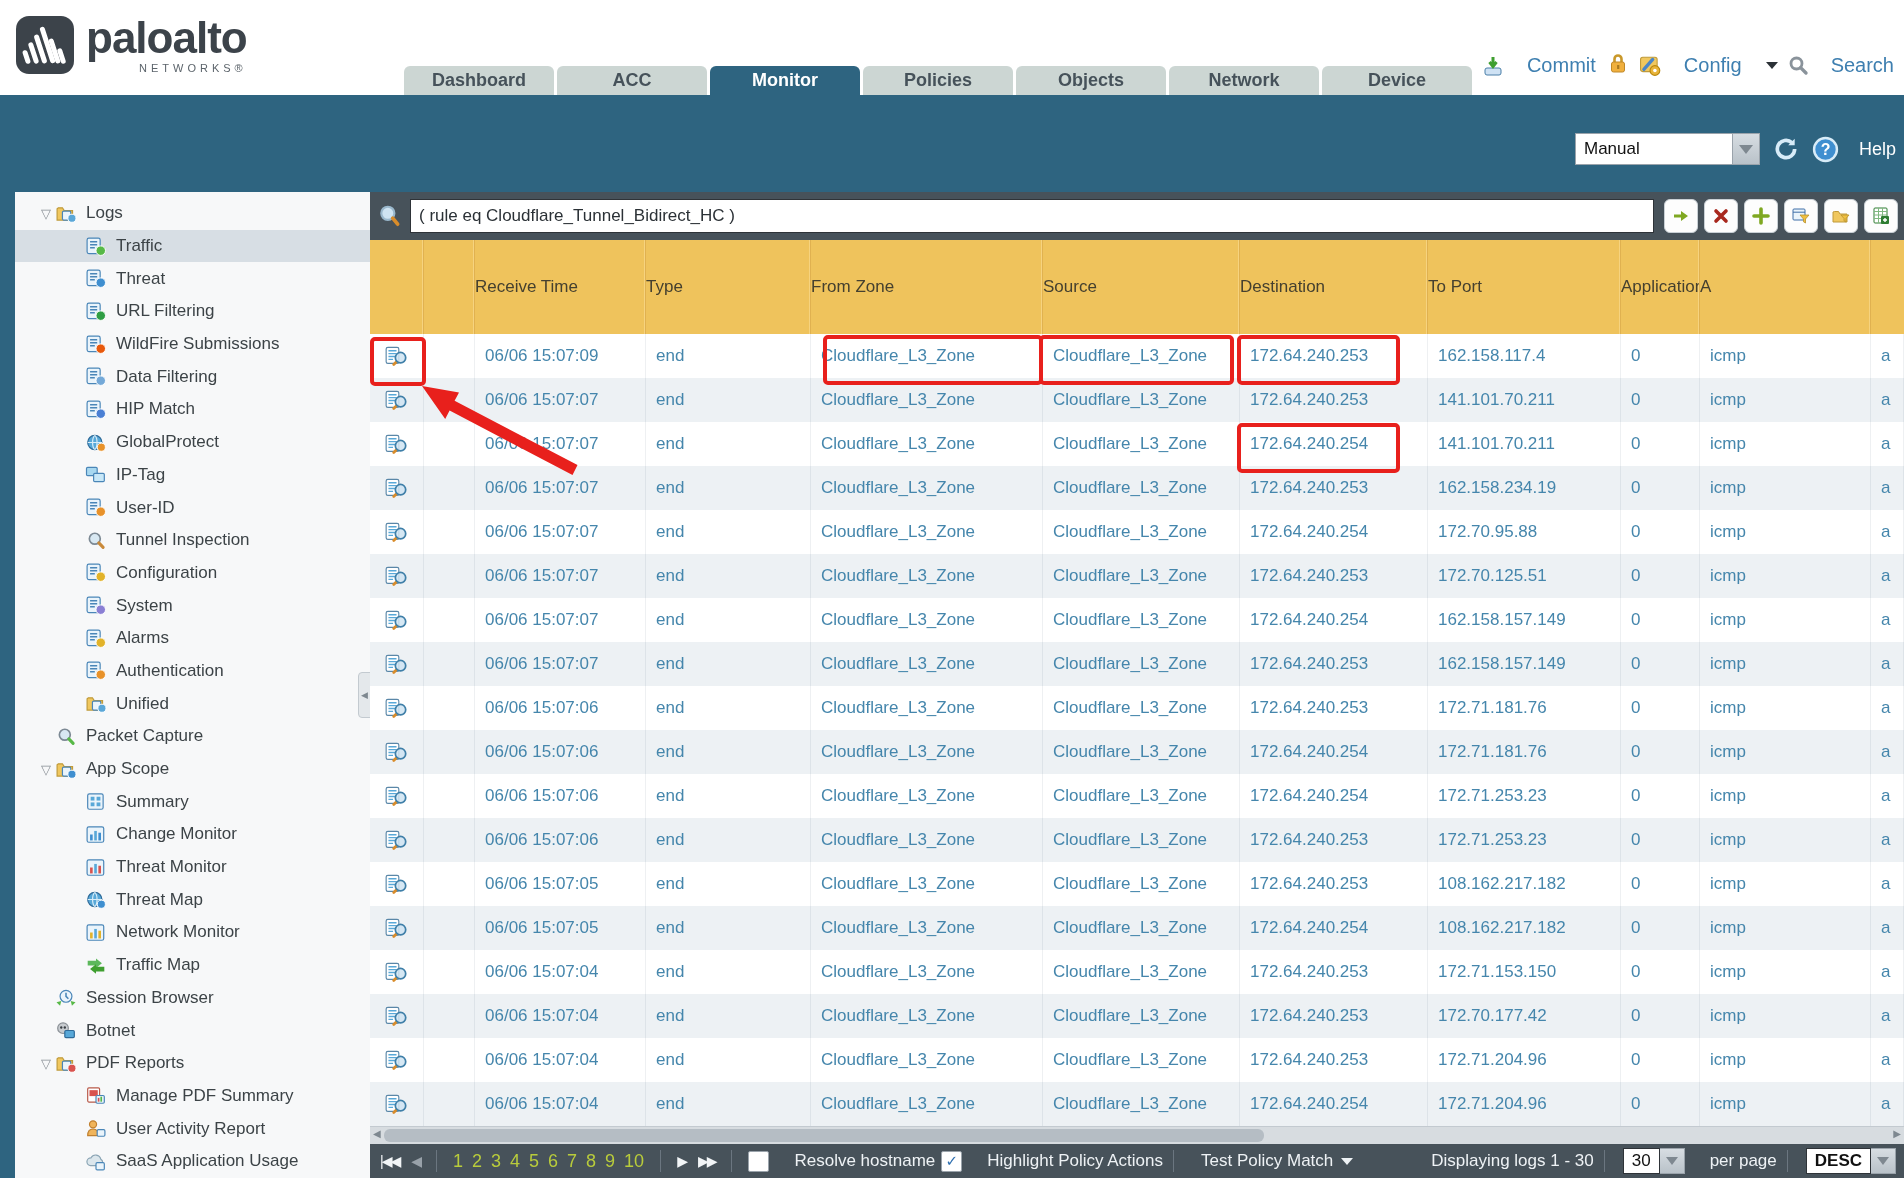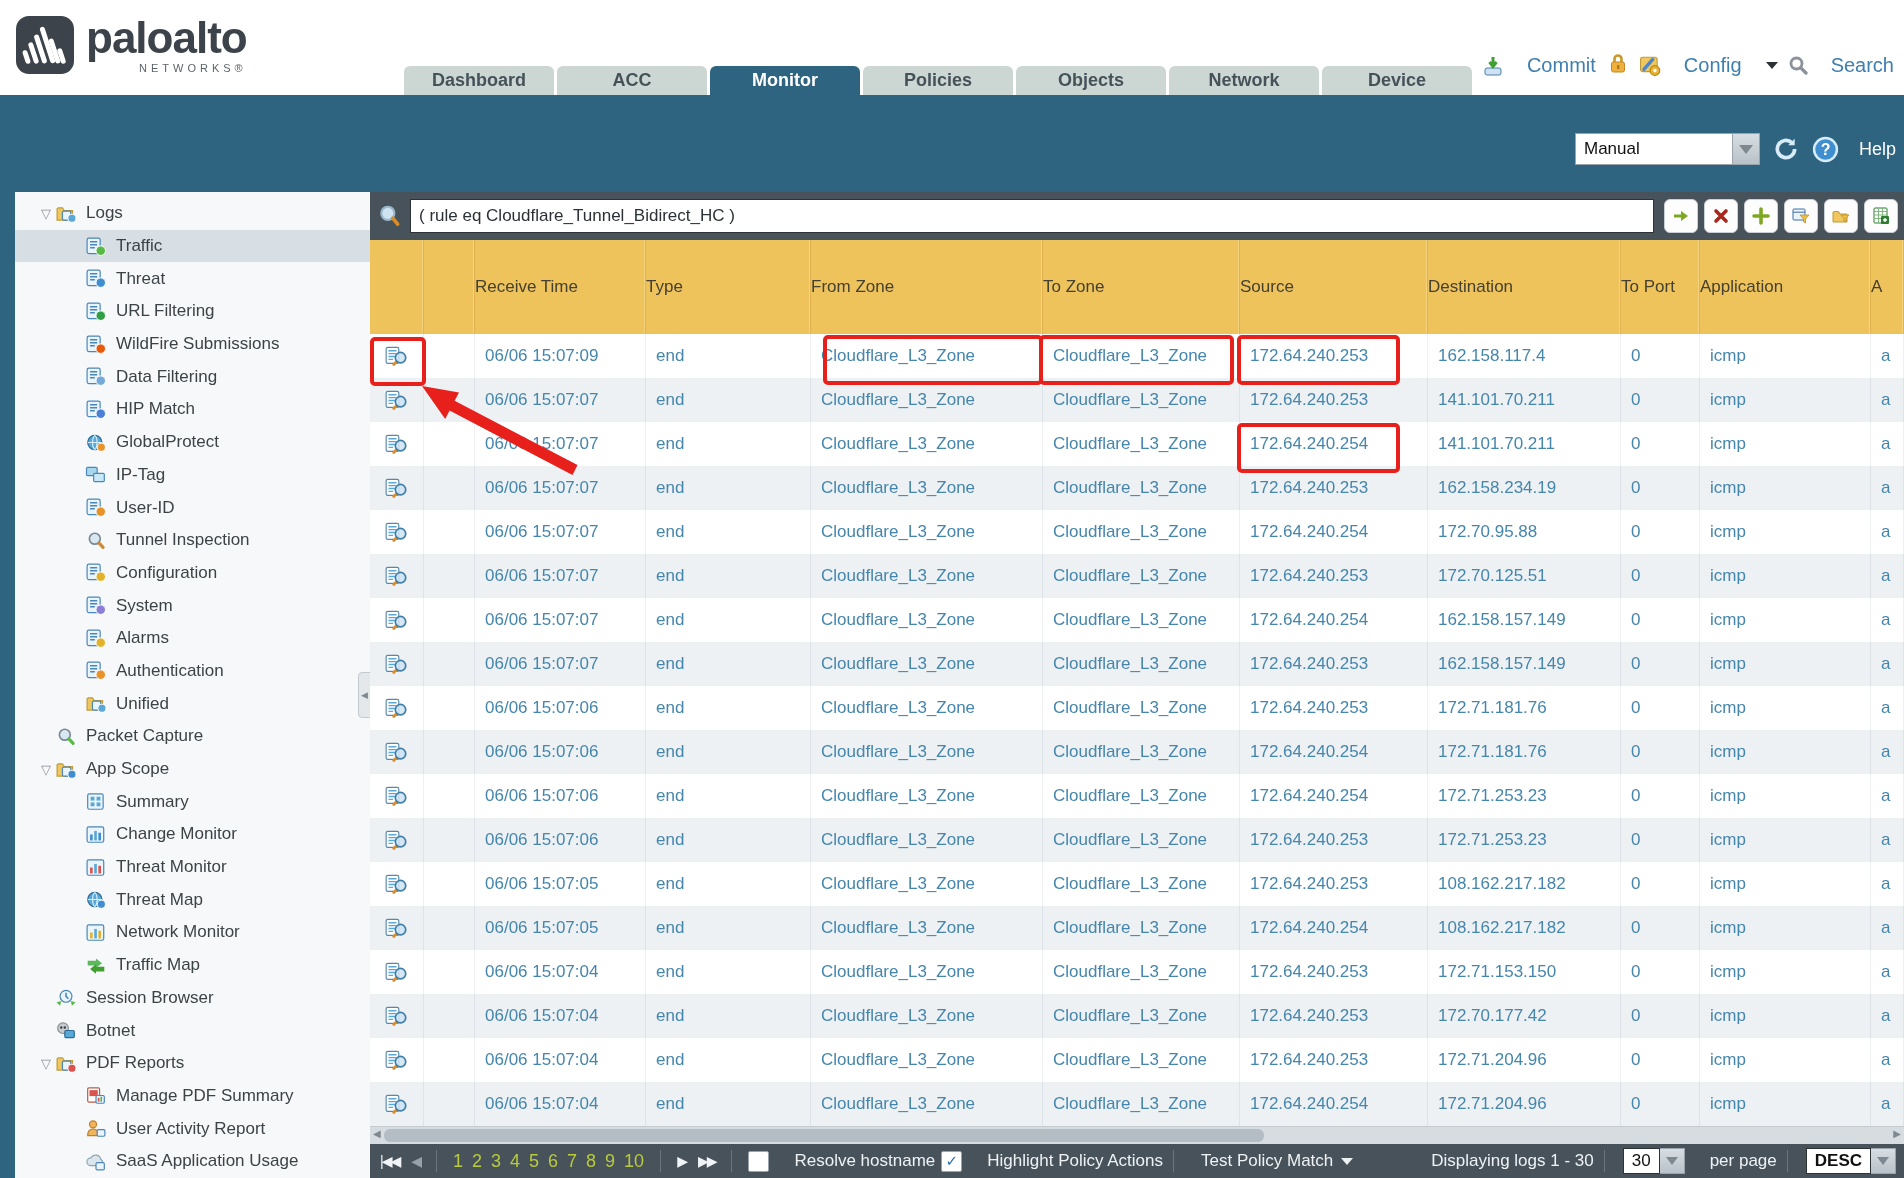--- a/index.html
+++ b/index.html
@@ -568,21 +568,20 @@
           </div>
         </div>
     </div>
 
     <div class="grid-header" id="gridHeader">
         <div class="hcell"></div>
         <div class="hcell"></div>
         <div class="hcell">Receive Time</div>
         <div class="hcell">Type</div>
         <div class="hcell">From Zone</div>
-        <div class="hcell">To Zone</div>
         <div class="hcell">Source</div>
         <div class="hcell">Destination</div>
         <div class="hcell">To Port</div>
         <div class="hcell">Application</div>
         <div class="hcell">A</div>
       </div>
 
     <div class="rows" id="rows">
         <div class="lrow">
           <div class="cell iconcell">

